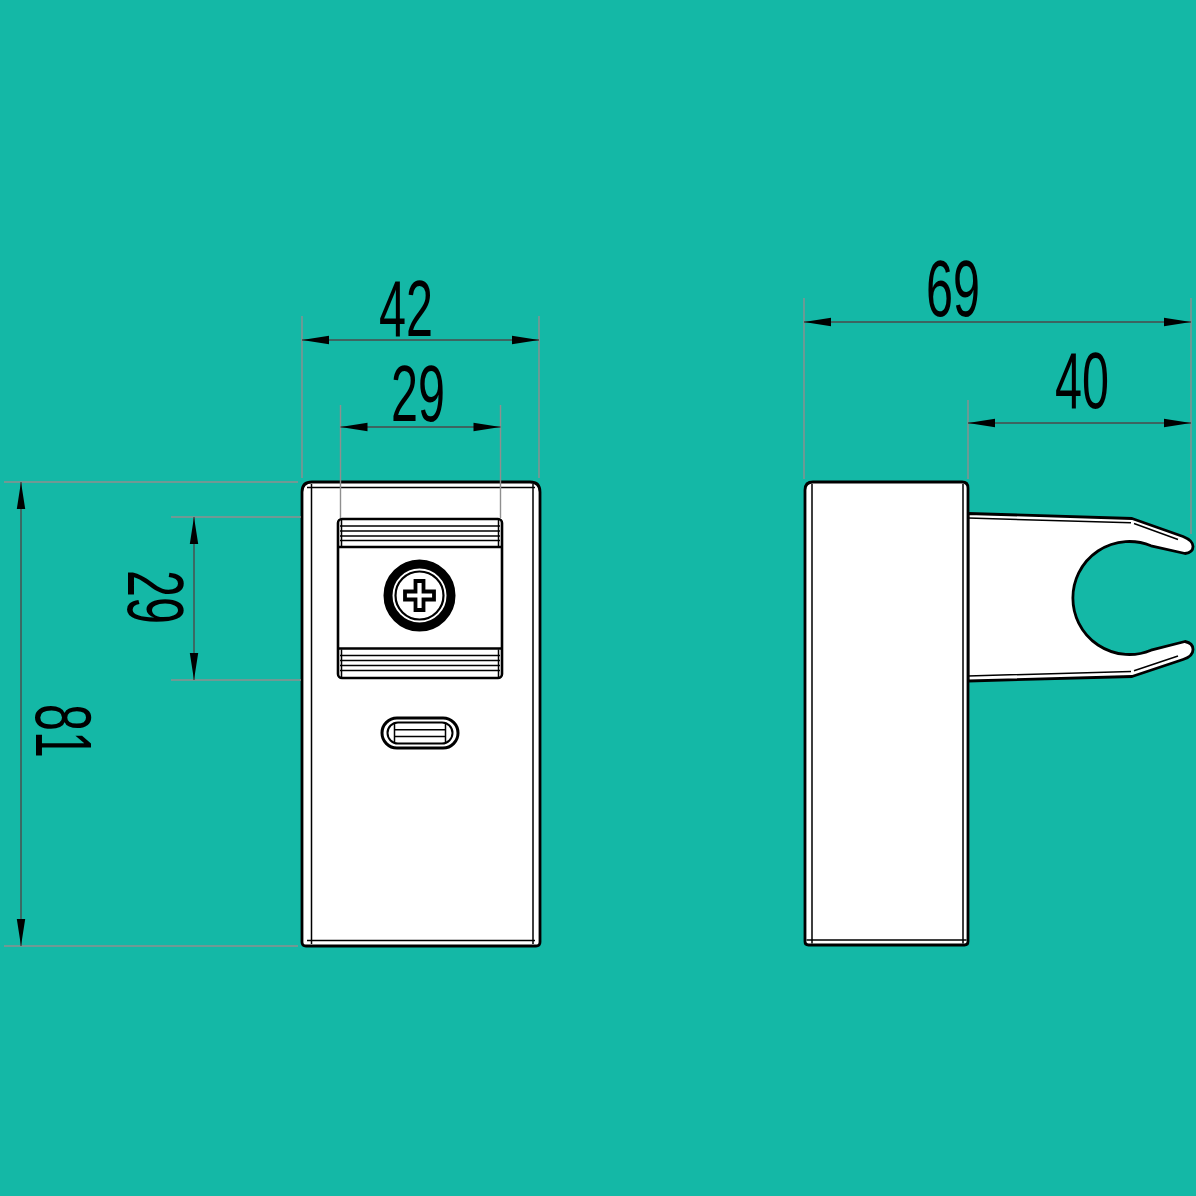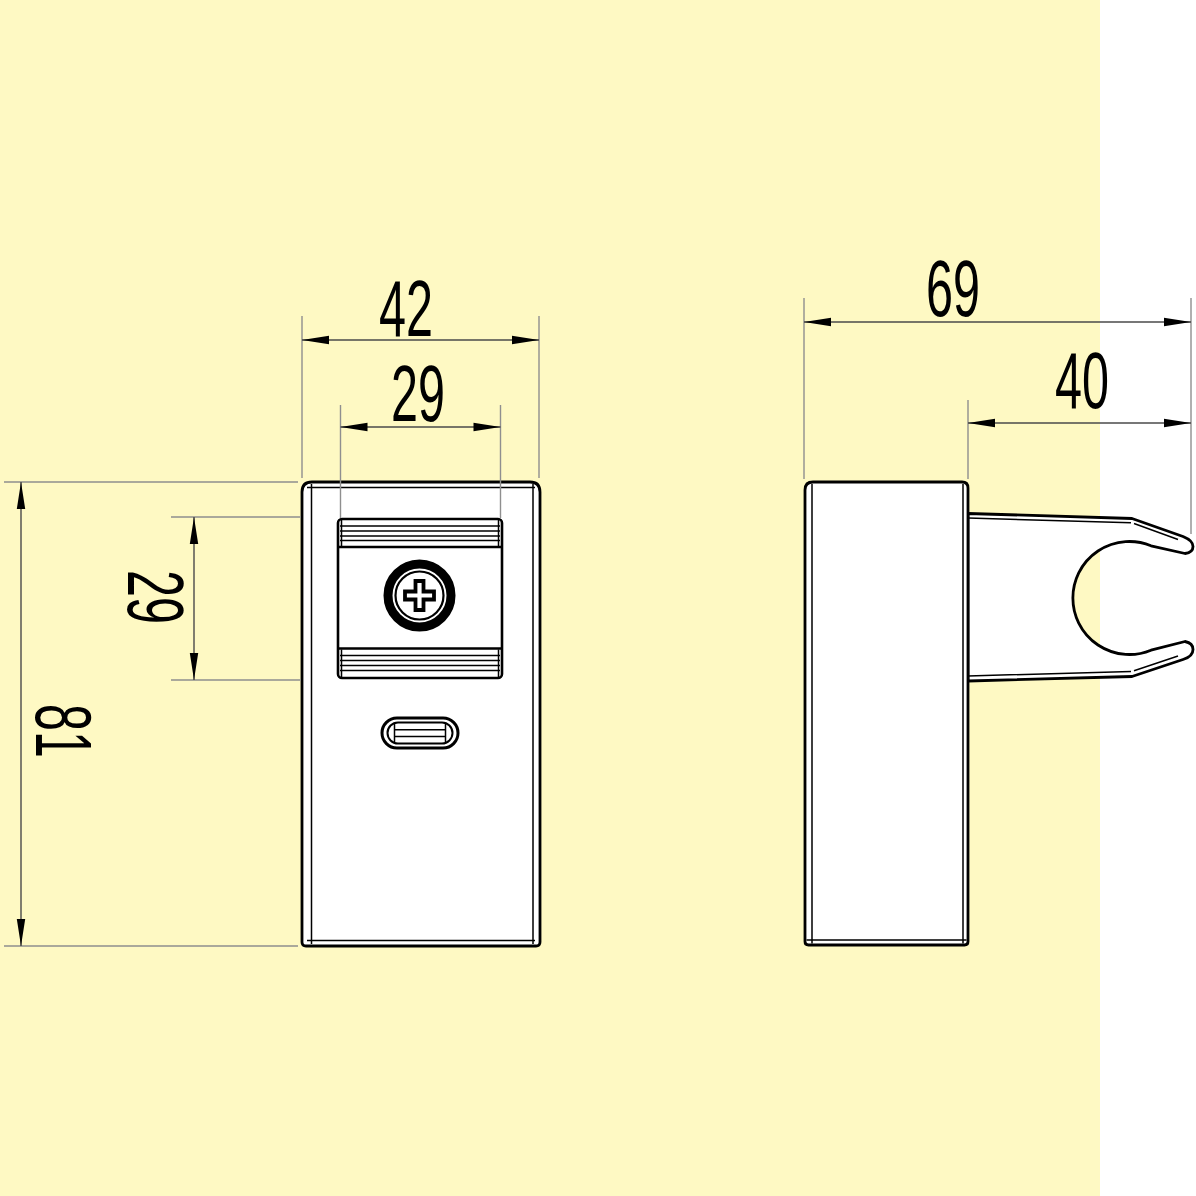--- a/index.html
+++ b/index.html
@@ -6,23 +6,23 @@
     margin: 0;
     padding: 0;
     background: #ffffff;
     width: 1196px;
     height: 1196px;
     overflow: hidden;
     font-family: "Liberation Sans", sans-serif;
   }
   .drawing-wrap {
     position: relative;
-    width: 1100px;
+    width: 1196px;
     height: 1196px;
-    background: #fef9c3;
+    background: #14b8a6;
   }
   svg { display: block; }
   .outline   { fill: #ffffff; stroke: #000000; stroke-width: 2.8px; stroke-linejoin: round; }
   .outline-n { fill: none;    stroke: #000000; stroke-width: 2.6px; stroke-linejoin: round; }
   .edge2     { fill: none;    stroke: #000000; stroke-width: 2.4px; }
   .thin      { fill: none;    stroke: #000000; stroke-width: 1.5px; }
   .extline   { fill: none;    stroke: #8f8f8f; stroke-width: 1.4px; }
   .dimline   { fill: none;    stroke: #4a4a4a; stroke-width: 1.4px; }
   .arrow     { fill: #000000; stroke: none; }
   .dimtext   { fill: #000000; font-family: "Liberation Sans", sans-serif;

